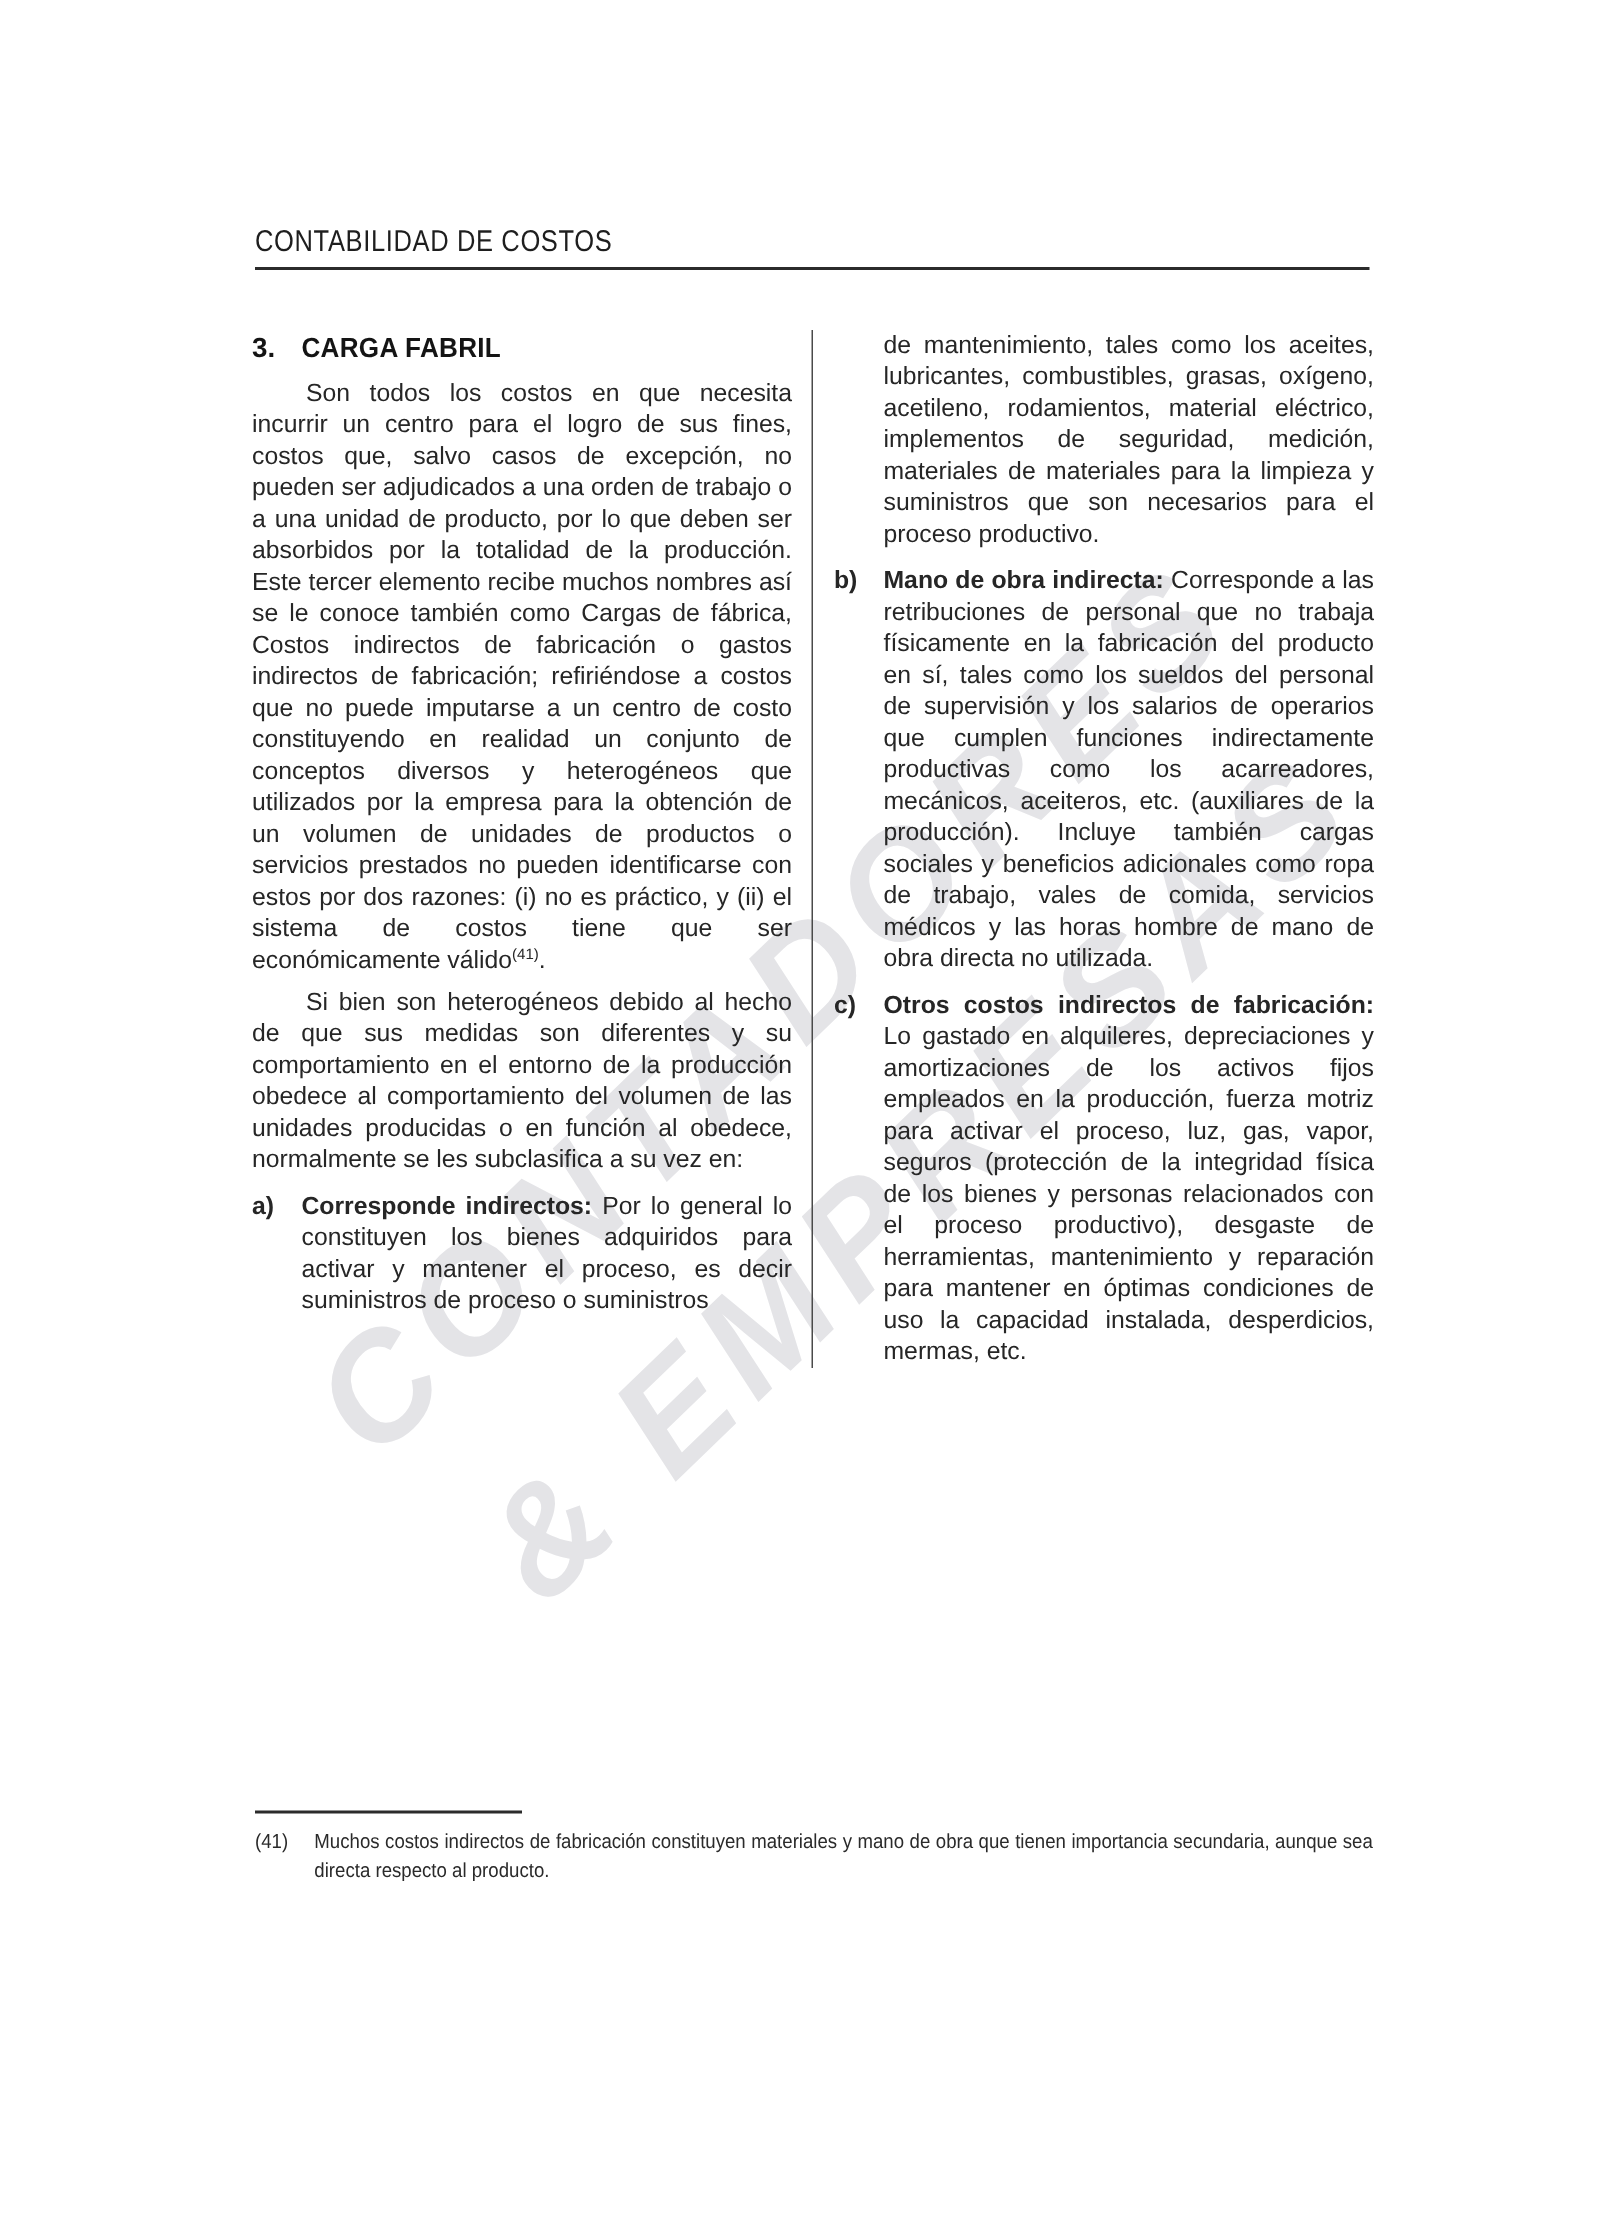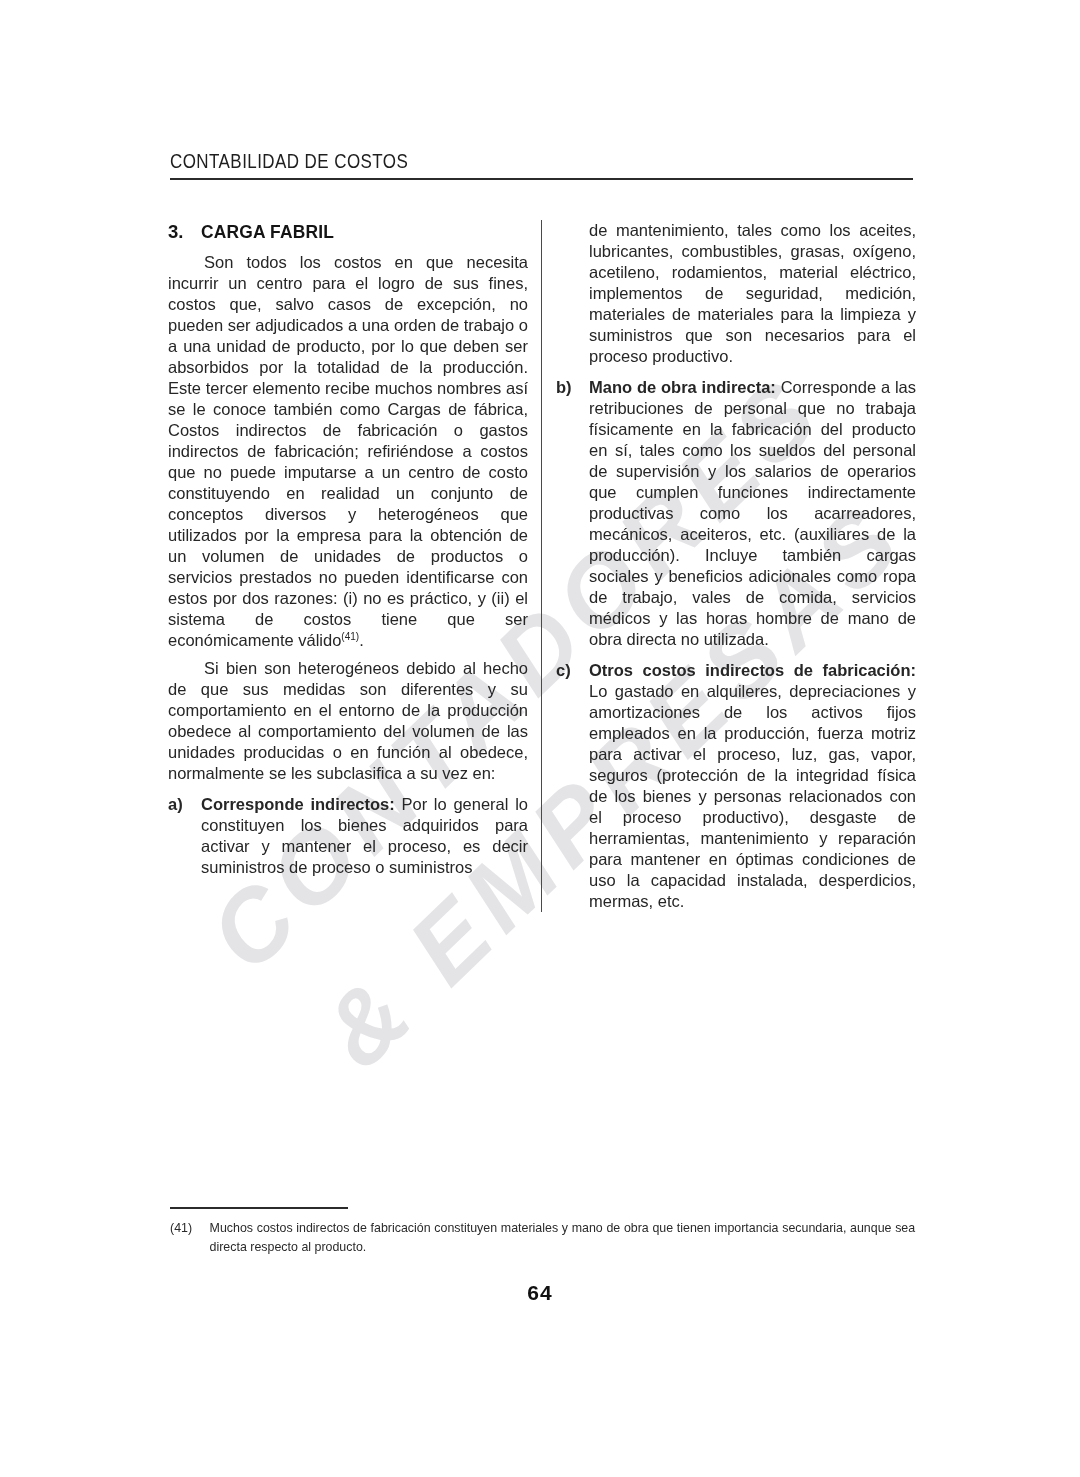--- a/index.html
+++ b/index.html
@@ -109,16 +109,15 @@
     <div class="footnote">
       <div class="footnote-rule"></div>
       <div class="footnote-scale">
         <div class="footnote-row">
           <span class="fn-marker">(41)</span>
           <span class="fn-text">Muchos costos indirectos de fabricación constituyen materiales y mano de obra que tienen importancia secundaria, aunque sea directa respecto al producto.</span>
         </div>
       </div>
     </div>
 
-    <div class="page-number">64</div>
 
   </div>
 </div>
 
 </body></html>

